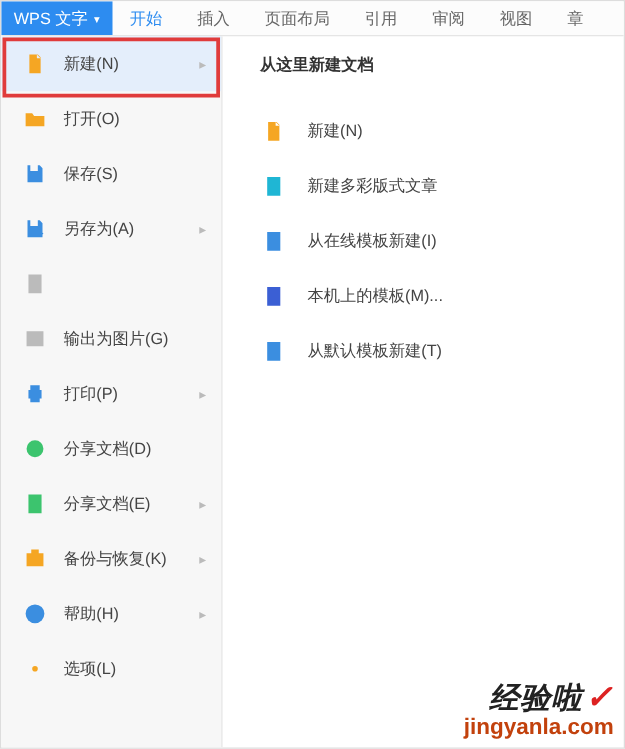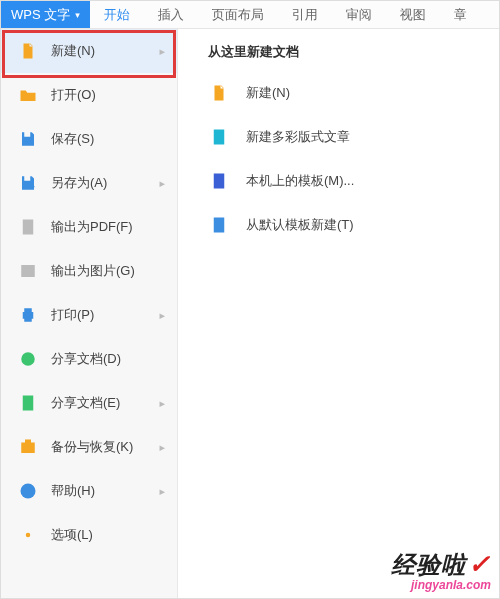--- a/index.html
+++ b/index.html
@@ -94,21 +94,21 @@
       z-index: 5;
     }
     .submenu {
       flex: 1;
       padding: 14px 14px 0 30px;
     }
     .submenu-title {
       font-weight: bold;
       font-size: 13px;
       color: #333;
-      margin-bottom: 12px;
+      margin-bottom: 24px;
     }
     .sub-item {
       display: flex;
       align-items: center;
       height: 40px;
       margin-bottom: 4px;
       color: #444;
       cursor: default;
     }
     .sub-item .icon {
@@ -139,23 +139,22 @@
       justify-content: flex-end;
       gap: 2px;
       margin-left: 27px;
     }
     .watermark .brand .check {
       color: #d22;
       font-size: 26px;
       font-weight: 900;
     }
     .watermark .url {
-      font-size: 12px;
-      font-style: italic;
-      color: #ec4899;
+      font-size: 18px;
+      color: #c2410c;
       font-weight: bold;
       margin-top: -3px;
     }
   </style>
 </head>
 <body>
 
 <div class="tabbar">
   <div class="app-title">
     <span>WPS 文字</span>
@@ -207,21 +206,20 @@
         </span>
         <span class="label">另存为(A)</span>
         <span class="arrow">▸</span>
       </div>
       <div class="menu-item">
         <span class="icon">
           <svg width="18" height="18" viewBox="0 0 24 24">
             <path d="M5 2h14v20H5z" fill="#bbb" stroke="#bbb" stroke-width="0"></path>
           </svg>
         </span>
-        <span class="label">输出为PDF(F)</span>
       </div>
       <div class="menu-item">
         <span class="icon">
           <svg width="18" height="18" viewBox="0 0 24 24">
             <path d="M3 4h18v16H3z M3 16l5-5 4 4 3-3 6 6" fill="#bbb" stroke="#bbb" stroke-width="0"></path>
           </svg>
         </span>
         <span class="label">输出为图片(G)</span>
       </div>
       <div class="menu-item">
@@ -288,20 +286,28 @@
           </span>
           <span>新建(N)</span>
         </div>
         <div class="sub-item">
           <span class="icon">
             <svg width="18" height="18" viewBox="0 0 24 24">
               <path d="M5 2h14v20H5z" fill="#1fb6d4" stroke="#1fb6d4" stroke-width="0"></path>
             </svg>
           </span>
           <span>新建多彩版式文章</span>
+        </div>
+        <div class="sub-item">
+          <span class="icon">
+            <svg width="18" height="18" viewBox="0 0 24 24">
+              <path d="M5 2h14v20H5z" fill="#3b8ee0" stroke="#3b8ee0" stroke-width="0"></path>
+            </svg>
+          </span>
+          <span>从在线模板新建(I)</span>
         </div>
         <div class="sub-item">
           <span class="icon">
             <svg width="18" height="18" viewBox="0 0 24 24">
               <path d="M5 2h14v20H5z M8 6h8M8 10h8M8 14h5" fill="#3b5fd4" stroke="#3b5fd4" stroke-width="0"></path>
             </svg>
           </span>
           <span>本机上的模板(M)...</span>
         </div>
         <div class="sub-item">

